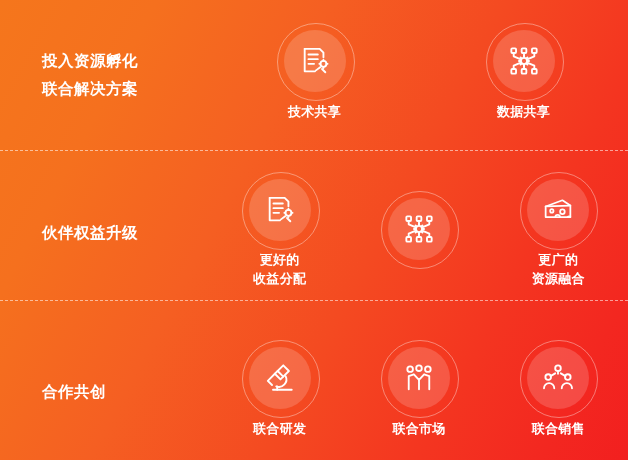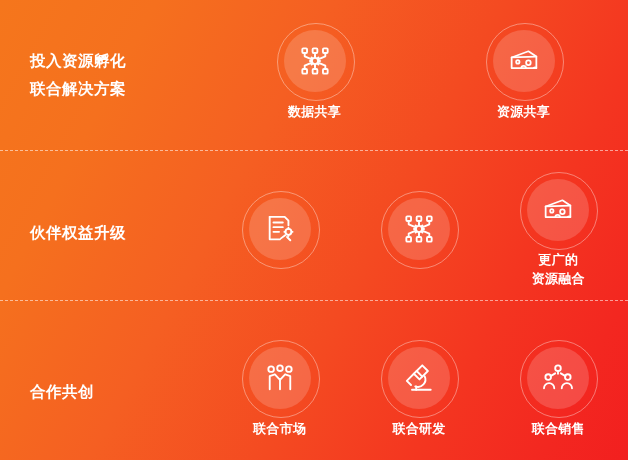--- a/index.html
+++ b/index.html
@@ -52,21 +52,21 @@
     height: 0;
     border-top: 1px dashed rgba(255,255,255,0.55);
   }
   .divider-1 { top: 150px; }
   .divider-2 { top: 300px; }
 
   
   .row-label {
     width: 210px;
     flex: 0 0 210px;
-    padding-left: 30px;
+    padding-left: 42px;
     color: #ffffff;
     font-size: 15.5px;
     font-weight: bold;
     line-height: 28px;
     letter-spacing: 0.5px;
     text-align: left;
   }
   .row-label .ln { display: block; white-space: nowrap; }
 
   
@@ -131,20 +131,40 @@
 
 <div id="board">
 
   <div class="row row-1">
     <div class="row-label">
       <span class="ln">投入资源孵化</span>
       <span class="ln">联合解决方案</span>
     </div>
     <div class="cells">
 
+      <div class="cell">
+        <div class="badge">
+          <span>
+            <svg width="30" height="30" viewBox="0 0 32 32" fill="none" stroke="#ffffff" stroke-width="2" stroke-linecap="round" stroke-linejoin="round">
+              <path d="M5 3 h16 l4 4 v5"></path>
+              <path d="M5 3 v24 h11"></path>
+              <path d="M9 9 h10"></path>
+              <path d="M9 14 h10"></path>
+              <path d="M9 19 h6"></path>
+              <circle cx="25" cy="19" r="3.2"></circle>
+              <path d="M25 14.6 v1.2 M25 22.2 v1.2 M20.6 19 h1.2 M28.2 19 h1.2"></path>
+              <path d="M17 26 l4.5 -3.4"></path>
+              <path d="M23.5 24.5 L27 28"></path>
+            </svg>
+          </span>
+        </div>
+        <div class="caption">
+          <span class="ln">技术共享</span>
+        </div>
+      </div>
 
       <div class="cell">
         <div class="badge">
           <span>
             <svg width="30" height="30" viewBox="0 0 32 32" fill="none" stroke="#ffffff" stroke-width="2" stroke-linecap="round" stroke-linejoin="round">
               <rect x="2.5" y="2.5" width="5" height="5" rx="1"></rect>
               <rect x="13.5" y="2.5" width="5" height="5" rx="1"></rect>
               <rect x="24.5" y="2.5" width="5" height="5" rx="1"></rect>
               <rect x="2.5" y="24.5" width="5" height="5" rx="1"></rect>
               <rect x="13.5" y="24.5" width="5" height="5" rx="1"></rect>
@@ -159,37 +179,20 @@
               <path d="M16 24 v-3"></path>
               <path d="M27 24 v-3 l-7 -3"></path>
             </svg>
           </span>
         </div>
         <div class="caption">
           <span class="ln">数据共享</span>
         </div>
       </div>
 
-      <div class="cell">
-        <div class="badge">
-          <span>
-            <svg width="30" height="26" viewBox="0 0 34 28" fill="none" stroke="#ffffff" stroke-width="2" stroke-linecap="round" stroke-linejoin="round">
-              <path d="M3 10 L22 3 L31 9 L31 22 L3 22 Z"></path>
-              <path d="M3 10 L31 9"></path>
-              <circle cx="10" cy="15" r="1.9"></circle>
-              <circle cx="22" cy="16" r="2.6"></circle>
-              <path d="M14 22 a2.6 2.6 0 0 1 5.2 0"></path>
-              <path d="M28 22 a1.8 1.8 0 0 1 3 0"></path>
-            </svg>
-          </span>
-        </div>
-        <div class="caption">
-          <span class="ln">资源共享</span>
-        </div>
-      </div>
 
     </div>
   </div>
 
   <div class="divider divider-1"></div>
 
   <div class="row row-2">
     <div class="row-label">
       <span class="ln">伙伴权益升级</span>
     </div>
@@ -203,20 +206,24 @@
               <path d="M5 3 v24 h11"></path>
               <path d="M9 9 h10"></path>
               <path d="M9 14 h10"></path>
               <path d="M9 19 h6"></path>
               <circle cx="25" cy="19" r="3.2"></circle>
               <path d="M25 14.6 v1.2 M25 22.2 v1.2 M20.6 19 h1.2 M28.2 19 h1.2"></path>
               <path d="M17 26 l4.5 -3.4"></path>
               <path d="M23.5 24.5 L27 28"></path>
             </svg>
           </span>
+        </div>
+        <div class="caption">
+          <span class="ln">更好的</span>
+          <span class="ln">收益分配</span>
         </div>
       </div>
 
       <div class="cell">
         <div class="badge">
           <span>
             <svg width="30" height="30" viewBox="0 0 32 32" fill="none" stroke="#ffffff" stroke-width="2" stroke-linecap="round" stroke-linejoin="round">
               <rect x="2.5" y="2.5" width="5" height="5" rx="1"></rect>
               <rect x="13.5" y="2.5" width="5" height="5" rx="1"></rect>
               <rect x="24.5" y="2.5" width="5" height="5" rx="1"></rect>
@@ -263,49 +270,49 @@
 
   <div class="row row-3">
     <div class="row-label">
       <span class="ln">合作共创</span>
     </div>
     <div class="cells">
 
       <div class="cell">
         <div class="badge">
           <span>
+            <svg width="30" height="30" viewBox="0 0 32 32" fill="none" stroke="#ffffff" stroke-width="2" stroke-linecap="round" stroke-linejoin="round">
+              <path d="M19.5 2.5 l6 6 -9 9 -6 -6 Z"></path>
+              <path d="M13.5 8.5 l6 6"></path>
+              <path d="M10.5 11.5 L3 19 l4.5 4.5"></path>
+              <path d="M12 25 a8 8 0 0 0 10 -11"></path>
+              <path d="M8.5 28.5 h20"></path>
+              <path d="M13 28.5 v-3.5"></path>
+            </svg>
+          </span>
+        </div>
+        <div class="caption">
+          <span class="ln">联合研发</span>
+        </div>
+      </div>
+
+      <div class="cell">
+        <div class="badge">
+          <span>
             <svg width="30" height="28" viewBox="0 0 32 30" fill="none" stroke="#ffffff" stroke-width="2" stroke-linecap="round" stroke-linejoin="round">
               <circle cx="6.5" cy="5.5" r="3"></circle>
               <circle cx="16" cy="4.5" r="3"></circle>
               <circle cx="25.5" cy="5.5" r="3"></circle>
               <path d="M5 27 V13 L10.5 11 L16 17 L21.5 11 L27 13 V27"></path>
               <path d="M16 17 V27"></path>
             </svg>
           </span>
         </div>
         <div class="caption">
           <span class="ln">联合市场</span>
-        </div>
-      </div>
-
-      <div class="cell">
-        <div class="badge">
-          <span>
-            <svg width="30" height="30" viewBox="0 0 32 32" fill="none" stroke="#ffffff" stroke-width="2" stroke-linecap="round" stroke-linejoin="round">
-              <path d="M19.5 2.5 l6 6 -9 9 -6 -6 Z"></path>
-              <path d="M13.5 8.5 l6 6"></path>
-              <path d="M10.5 11.5 L3 19 l4.5 4.5"></path>
-              <path d="M12 25 a8 8 0 0 0 10 -11"></path>
-              <path d="M8.5 28.5 h20"></path>
-              <path d="M13 28.5 v-3.5"></path>
-            </svg>
-          </span>
-        </div>
-        <div class="caption">
-          <span class="ln">联合研发</span>
         </div>
       </div>
 
       <div class="cell">
         <div class="badge">
           <span>
             <svg width="30" height="28" viewBox="0 0 32 30" fill="none" stroke="#ffffff" stroke-width="2" stroke-linecap="round" stroke-linejoin="round">
               <circle cx="16" cy="4.5" r="3"></circle>
               <circle cx="5.5" cy="14" r="3"></circle>
               <circle cx="26.5" cy="14" r="3"></circle>

